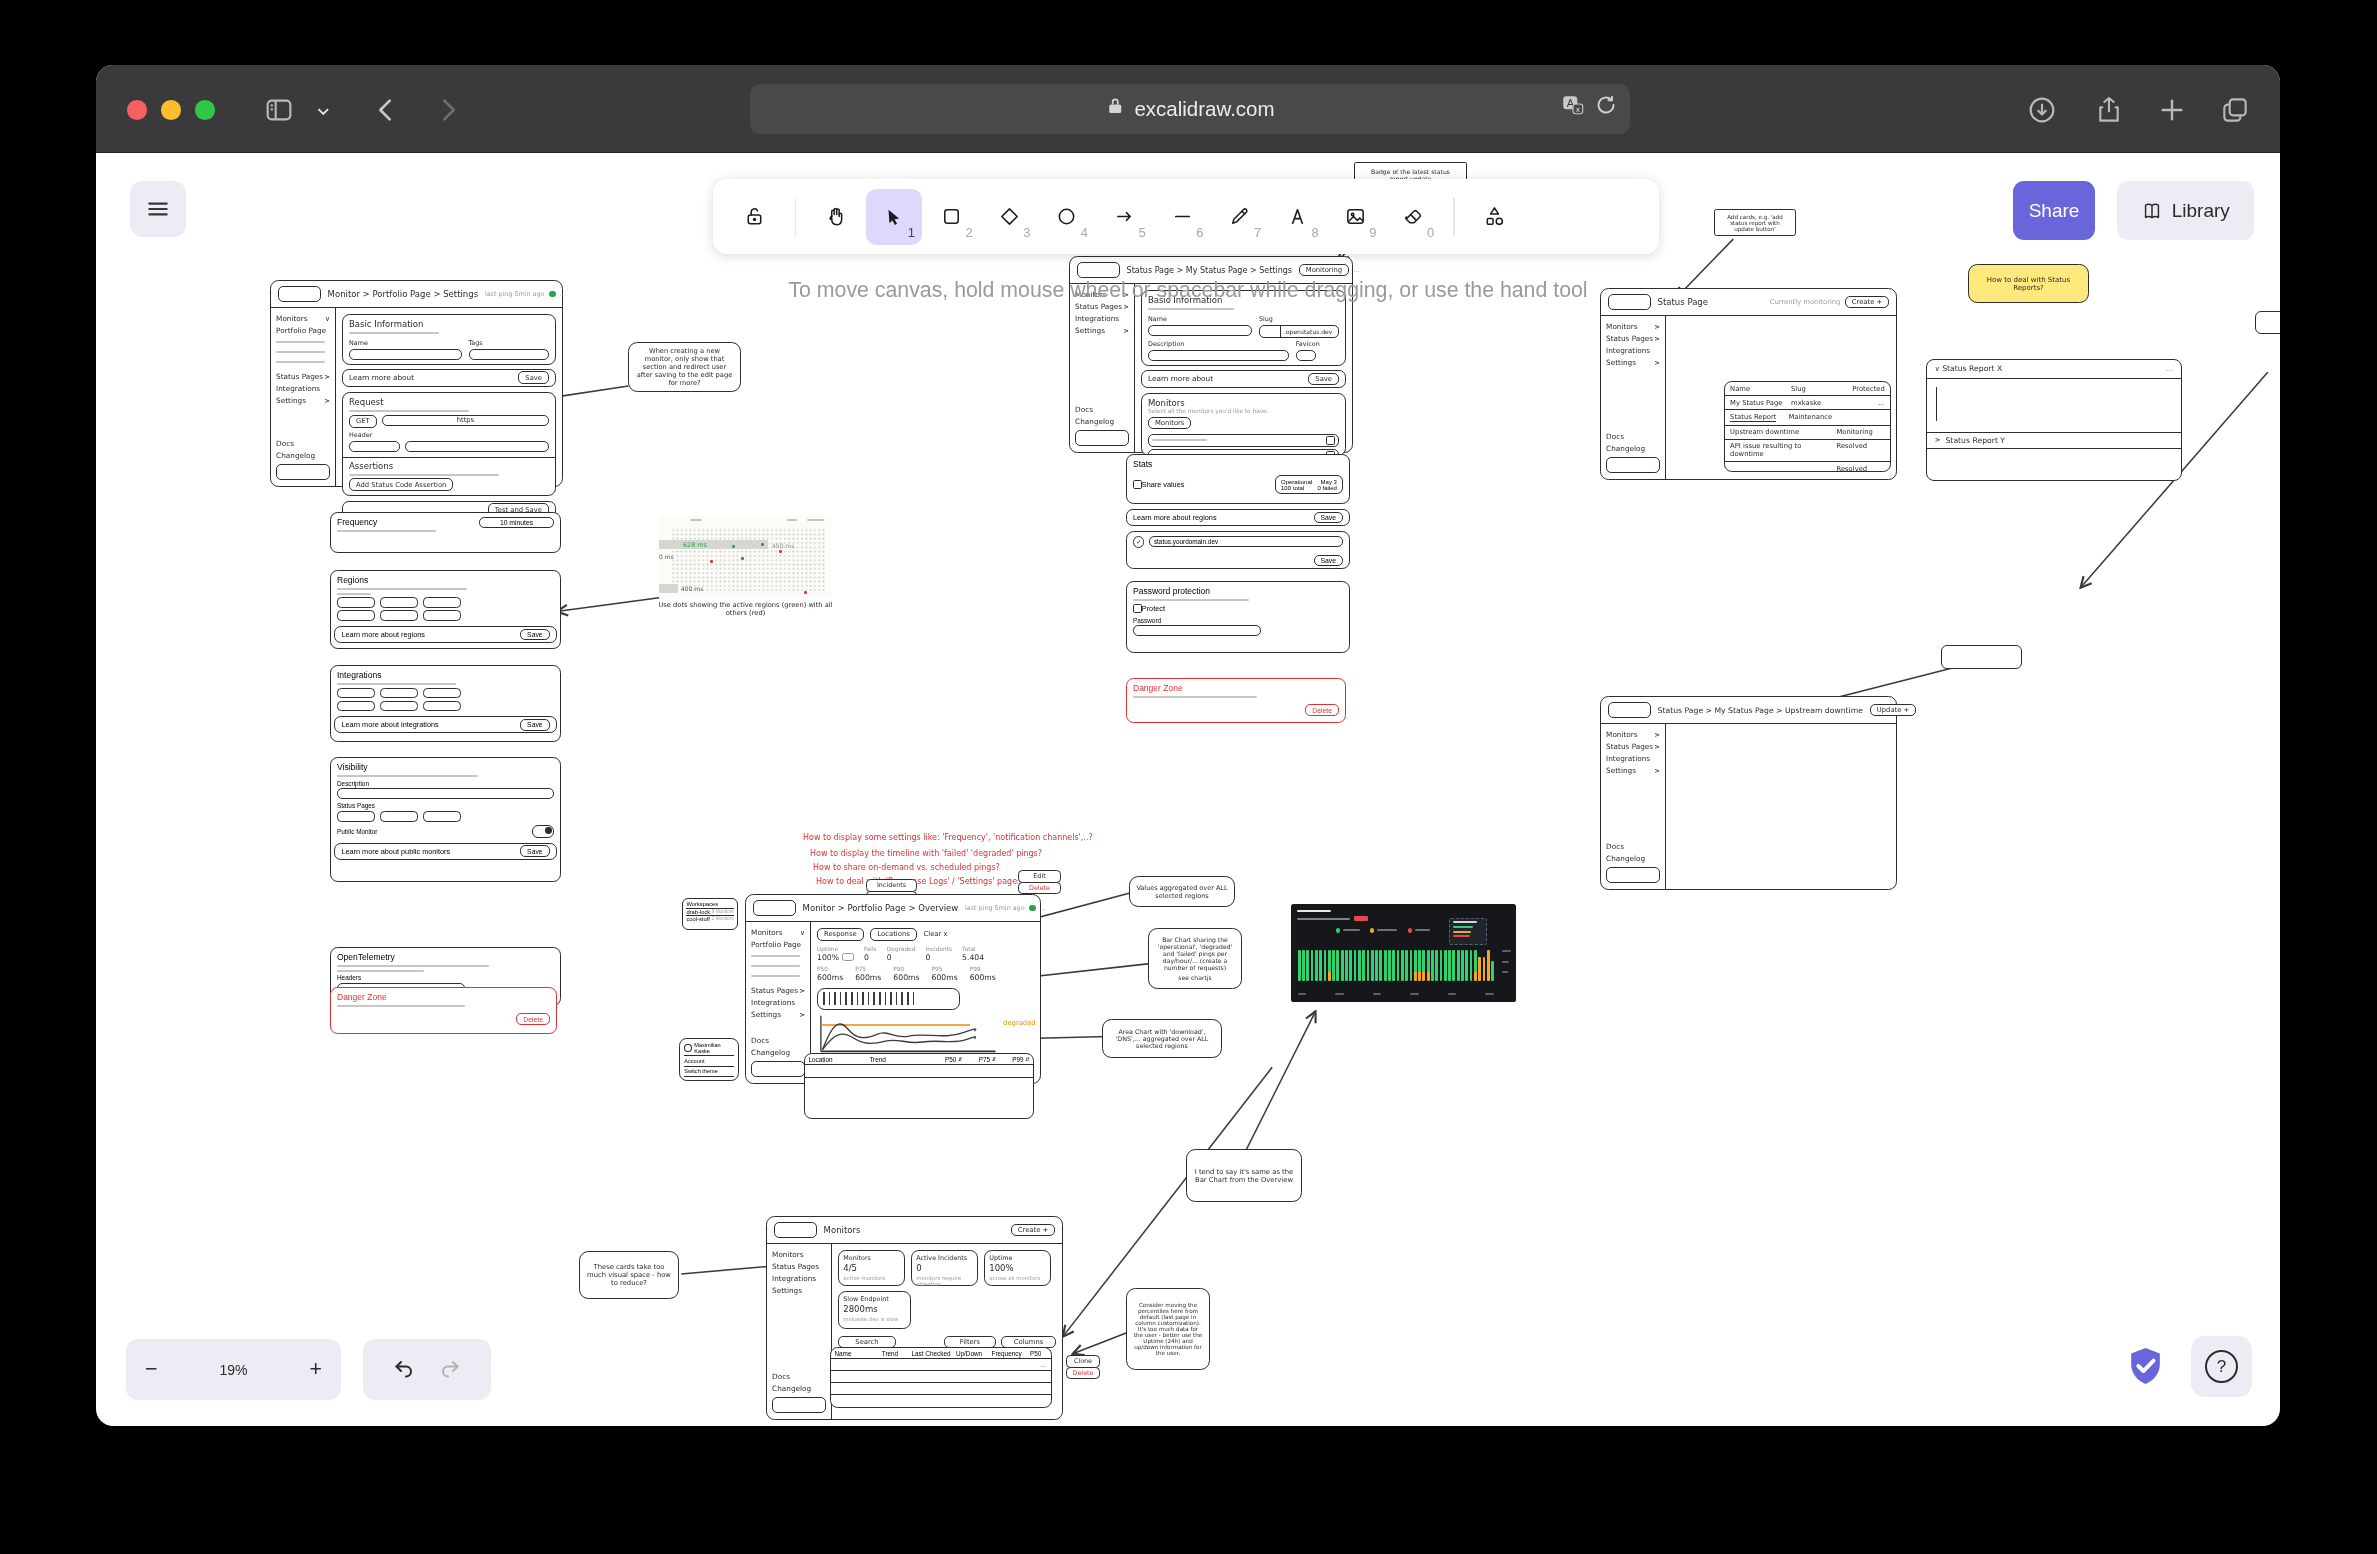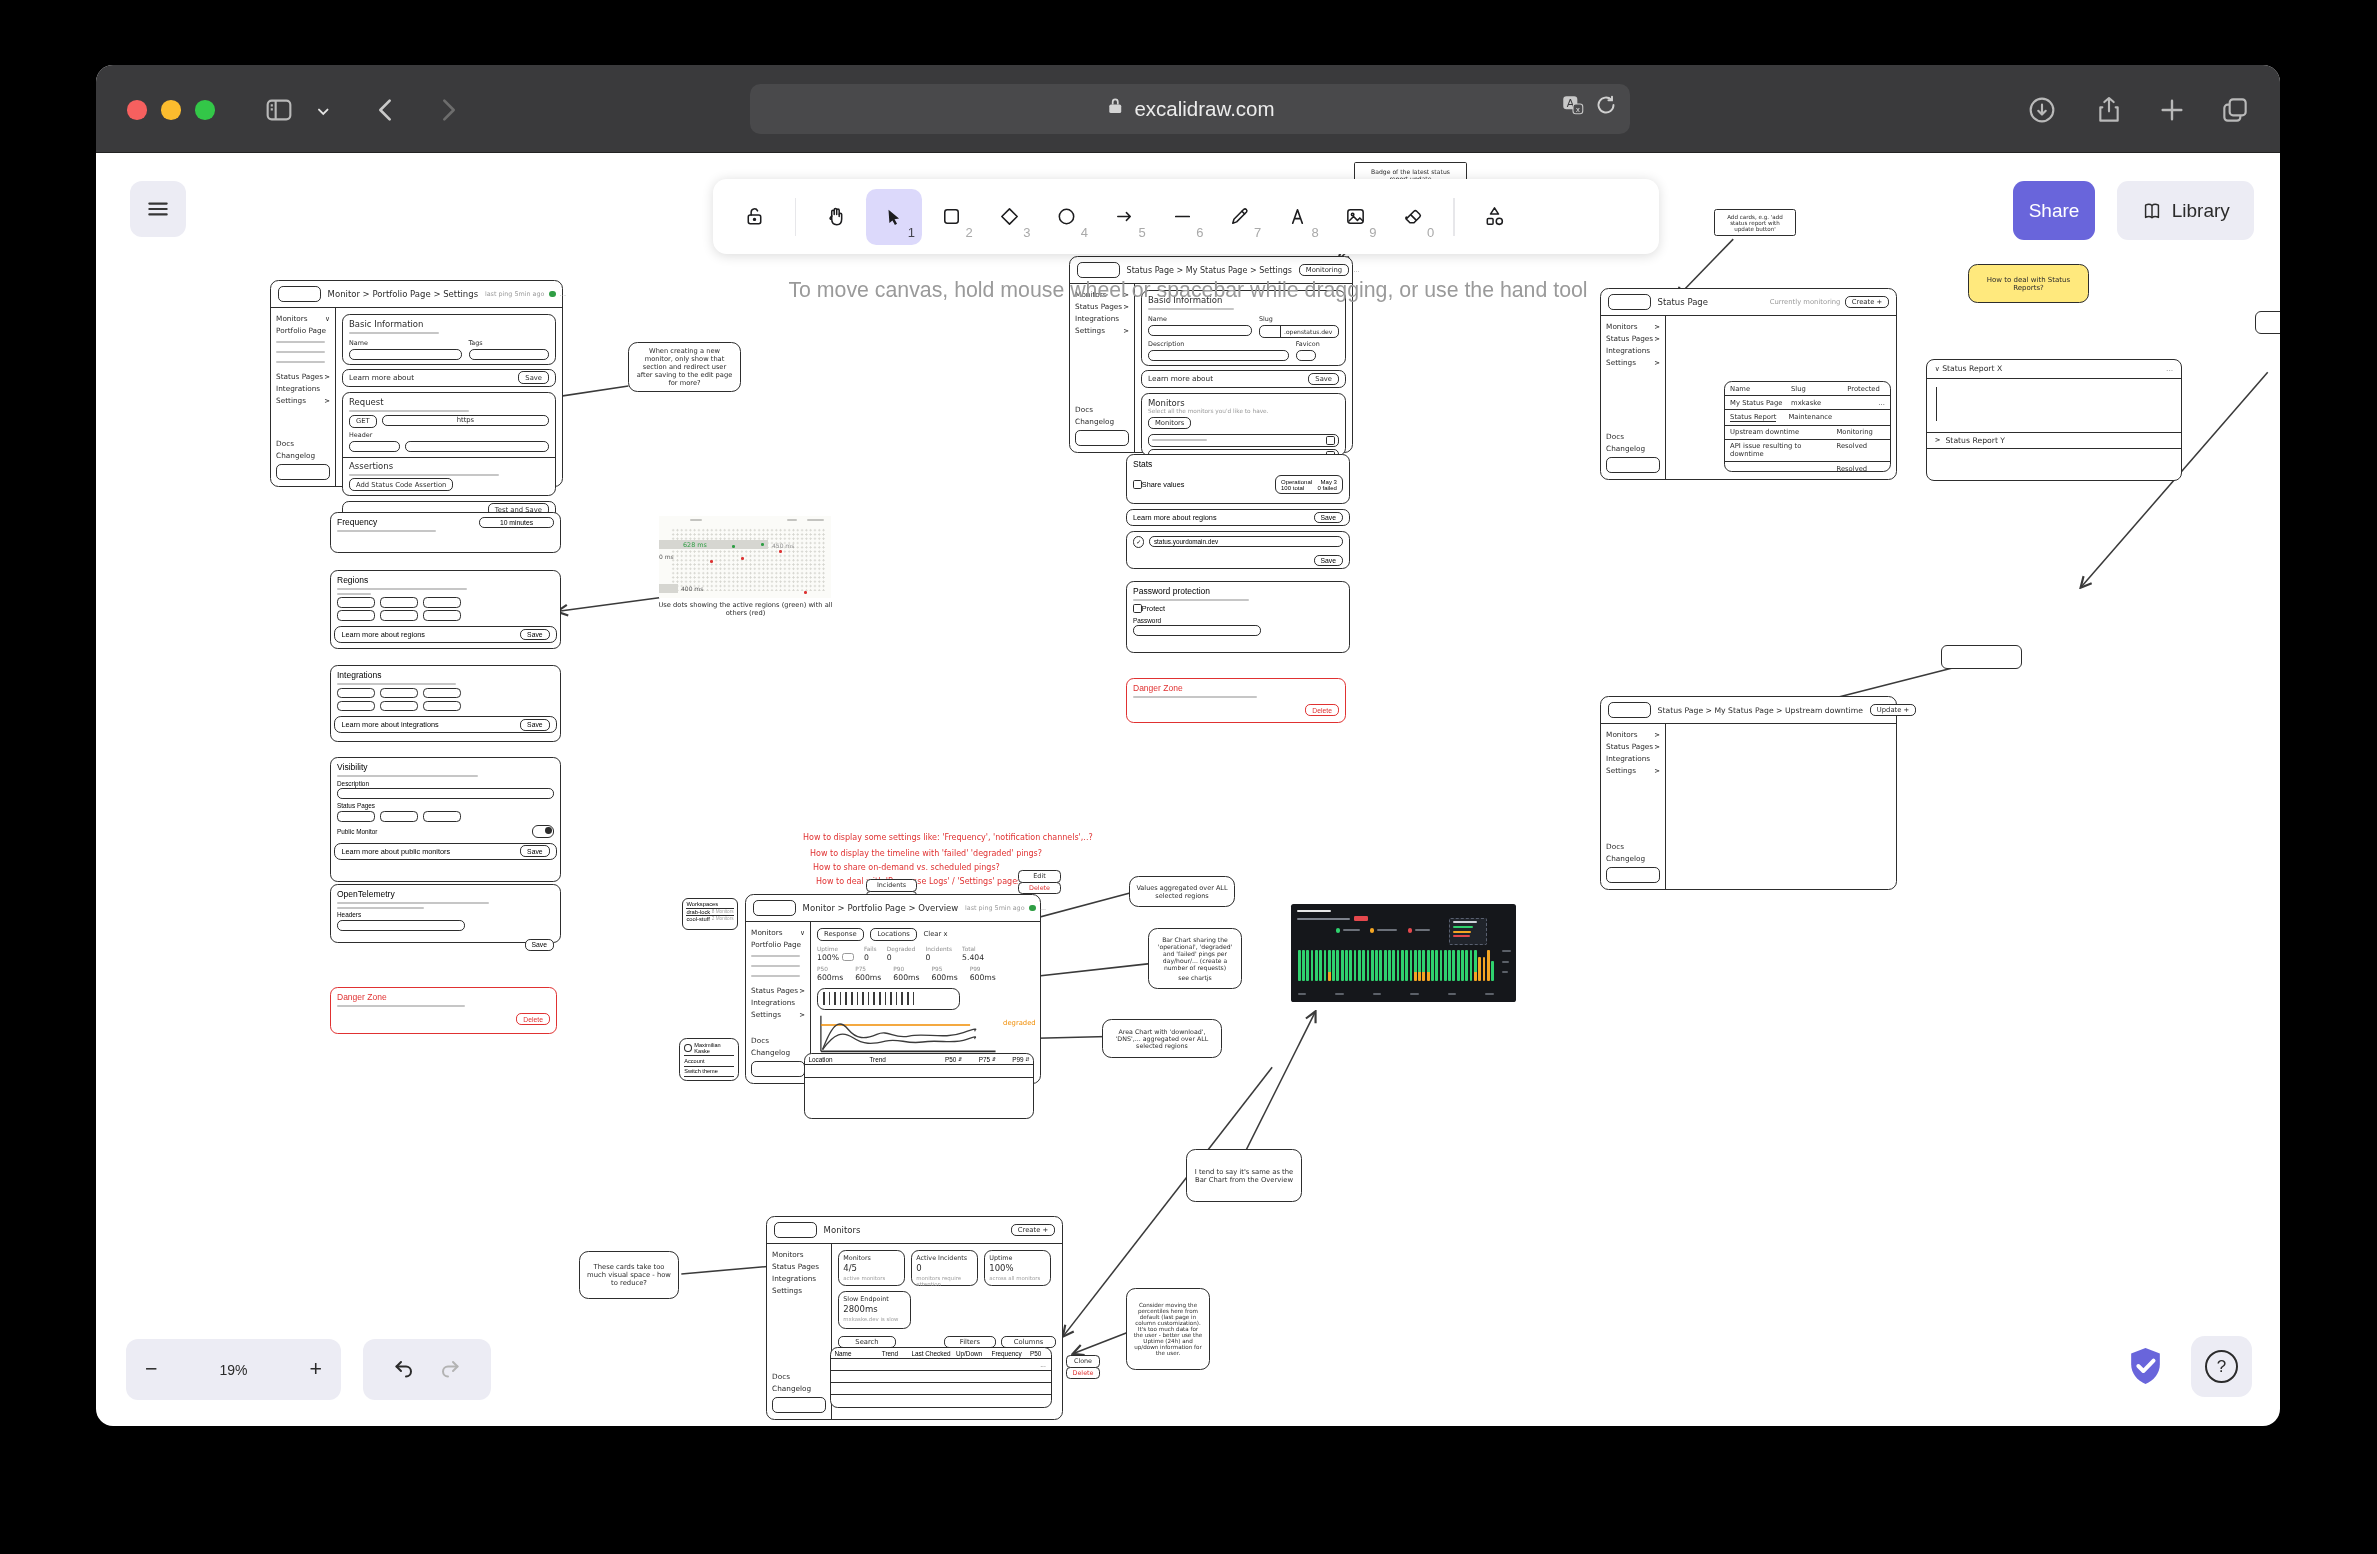--- a/index.html
+++ b/index.html
@@ -342,21 +342,21 @@
         <span style="width:20.5px;height:10.2px;border:1.3px solid #2d2d2d;border-radius:6px;position:relative">
               <span style="position:absolute;right:0.9px;top:0.9px;width:6.8px;height:6.8px;border-radius:50%;background:#2d2d2d"></span>
             </span>
       </div>
       <div class="bar" style="margin:5.1px -2.6px 0;border-width:1.3px">
             <span>Learn more about public monitors</span>
             <span class="btn">Save</span>
           </div>
     </div>
 
-    <div class="cd" style="position:absolute;left:330px;top:884px;width:231px;height:59px">
+    <div class="cd" style="position:absolute;left:330px;top:947px;width:231px;height:59px">
       <div class="ct">OpenTelemetry</div>
           <div class="sk" style="width:70%"></div>
           <div class="sk" style="width:40%"></div>
       <div class="lbl">Headers</div>
           <div class="inp" style="width:128px"></div>
       <div style="text-align:right;margin-top:4.3px"><span class="btn">Save</span></div>
     </div>
 
     <div class="cd redb" style="position:absolute;left:330px;top:987px;width:227px;height:47px;border-color:#e03131">
       <div class="ct" style="color:#e03131">Danger Zone</div>
@@ -560,21 +560,21 @@
           <div class="si">
                 <span>Changelog</span>
               </div>
           <div class="sbox"></div>
         </div>
         <div class="mn">
           <div class="cd" style="position:absolute;left:58px;top:65px;right:5.1px;bottom:6.8px;padding:0;font-size:6.8px;border-radius:7.7px;overflow:hidden">
             <div style="display:flex;padding:2.6px 5.1px;border-bottom:1.3px solid #2d2d2d">
                   <span style="flex:1.3">Name</span>
                   <span style="flex:1.2">Slug</span>
-                  <span style="flex:.8;text-align:left">Protected</span>
+                  <span style="flex:.8;text-align:right">Protected</span>
                 </div>
             <div style="display:flex;padding:2.6px 5.1px;border-bottom:1.3px solid #2d2d2d">
                   <span style="flex:1.3">My Status Page</span>
                   <span style="flex:1.2">mxkaske</span>
                   <span style="flex:.8;text-align:right">...</span>
                 </div>
             <div style="display:flex;gap:12px;padding:2.6px 5.1px;border-bottom:1.3px solid #2d2d2d">
                   <span style="border-bottom:1.5px solid #2d2d2d">Status Report</span>
                   <span>Maintenance</span>
                 </div>

